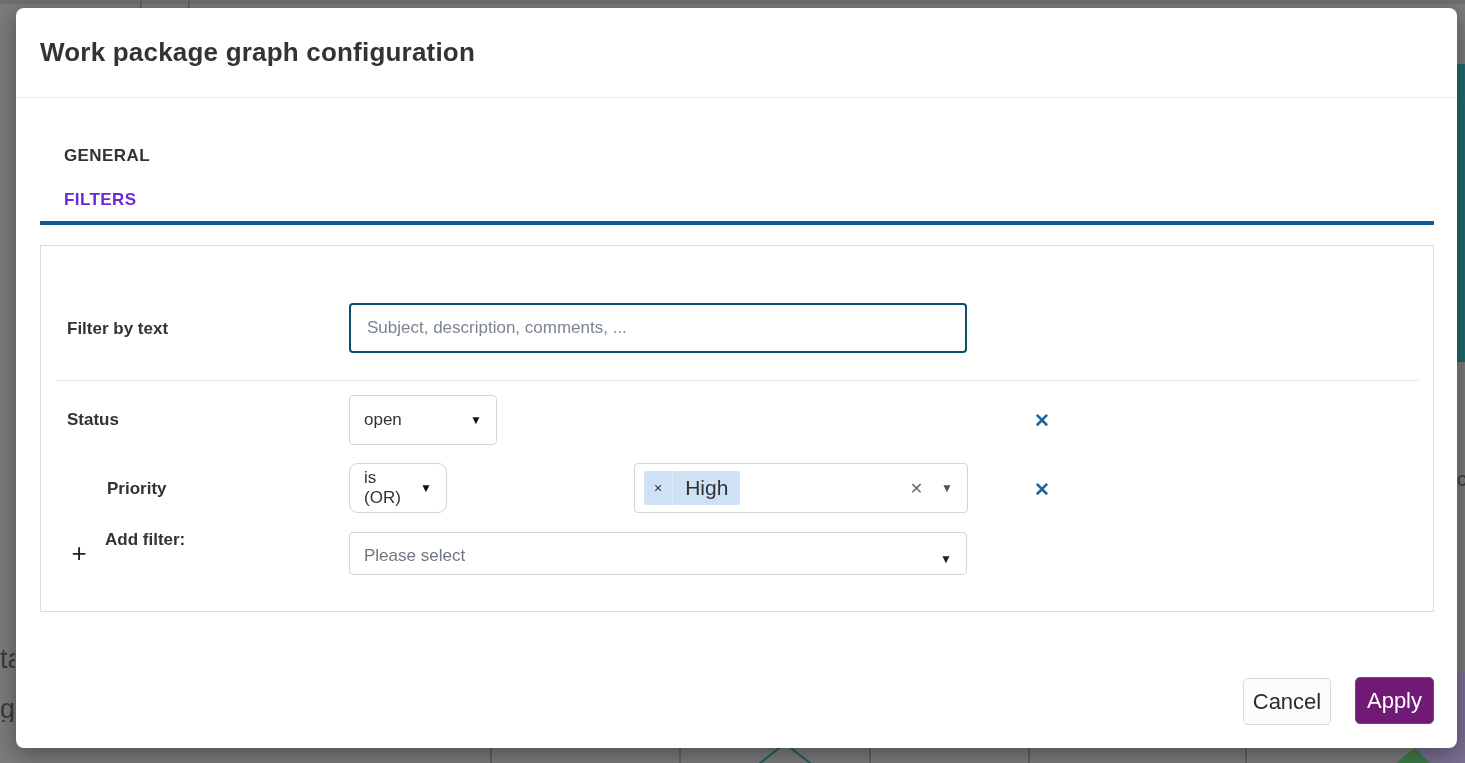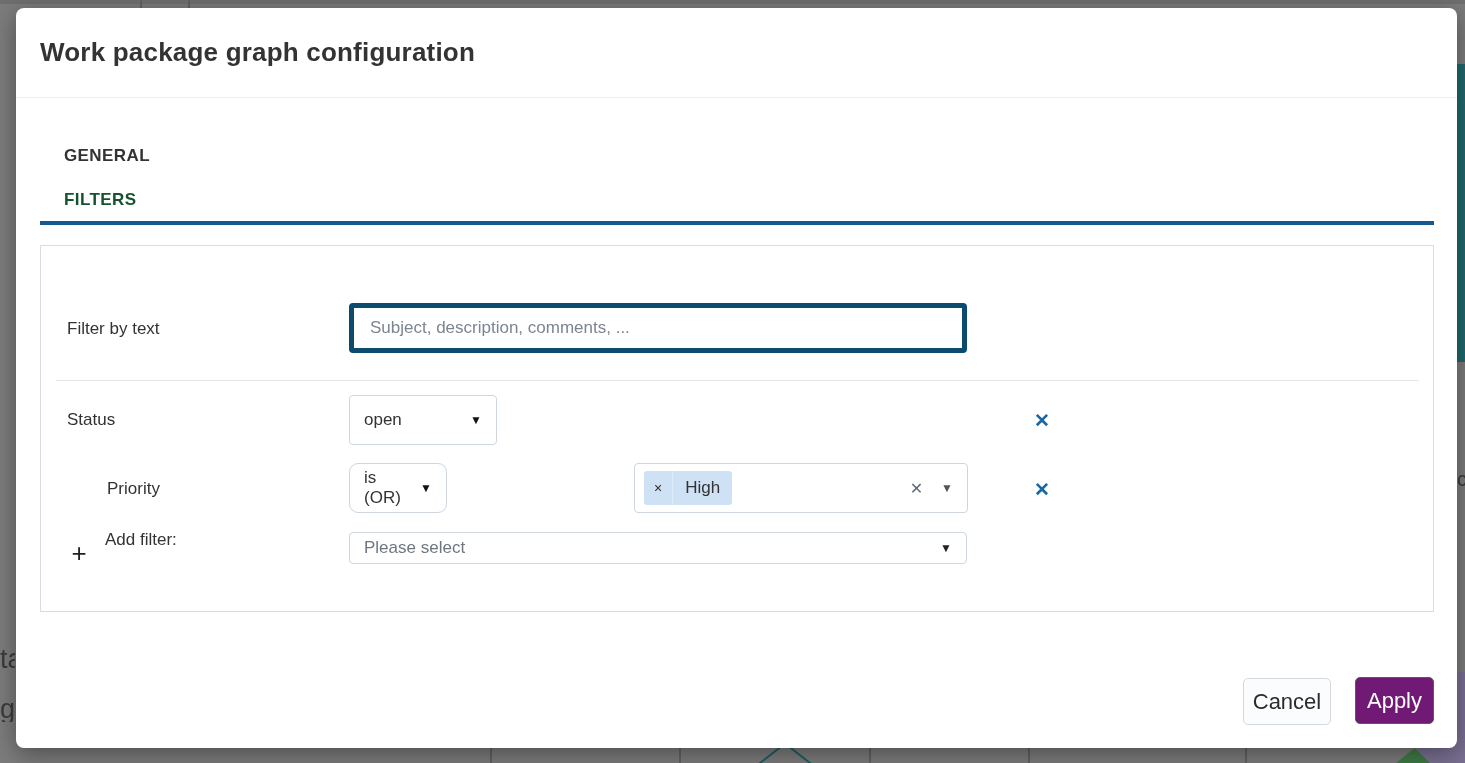--- a/index.html
+++ b/index.html
@@ -51,67 +51,67 @@
   .tabs {
     display:flex; margin:37px 23px 0 24px;
     border-bottom:1px solid #e1e1e1;
     flex-direction:column;
   }
   .tab {
     padding:11px 24px 11px; font-size:17px; font-weight:700;
     letter-spacing:.4px; color:#333; cursor:pointer;
     border-bottom:4px solid transparent; margin-bottom:-2px;
   }
-  .tab.active { color:#14532d; border-bottom-color:#14598f; }
+  .tab.active { color:#6d28d9; border-bottom-color:#14598f; }
 
   .filter-panel {
     position:absolute; left:24px; top:237px; width:1394px; height:367px;
     border:1px solid #d7dde2; background:#fff;
   }
   .row-label {
-    position:absolute; left:26px; font-size:17px; font-weight:400; color:#333;
+    position:absolute; left:26px; font-size:17px; font-weight:700; color:#333;
   }
   .text-input {
     position:absolute; left:308px; top:57px; width:618px; height:50px;
-    border:5px solid #0c4a6e; border-radius:4px; padding:0 16px;
+    border:2px solid #0c4a6e; border-radius:4px; padding:0 16px;
     font-size:17px; font-family:"Liberation Sans",sans-serif; color:#333;
     outline:none;
   }
   .text-input::placeholder { color:#7d8590; }
   .panel-divider {
     position:absolute; left:15px; right:14px; top:134px;
     border-top:1px solid #e2e5e9;
   }
 
   .select-box {
     position:absolute; height:50px; background:#fff;
     border:1px solid #cfd6dd; border-radius:4px;
     display:flex; align-items:center; font-size:17px; color:#333;
     padding:8px 14px; cursor:pointer;
   }
   .select-box .caret { margin-left:auto; font-size:12px; color:#111; padding-left:14px; }
   .sel-status { left:308px; top:149px; width:148px; }
   .sel-operator { left:308px; top:217px; width:98px;border-radius:9px; }
-  .sel-addfilter { left:308px; top:286px; width:618px; height:32px; color:#6e7781; }
+  .sel-addfilter { left:308px; top:286px; width:618px; height:43px; color:#6e7781;align-items:flex-end; }
   .sel-addfilter .caret { color:#222; }
 
   .multiselect {
     position:absolute; left:593px; top:217px; width:334px; height:50px;
     background:#fff; border:1px solid #cfd6dd; border-radius:4px;
     display:flex; align-items:center; padding:0 14px 0 9px;
   }
   .chip {
     display:flex; align-items:stretch; background:#cfe1f5; border-radius:3px;
     height:34px; overflow:hidden;
   }
   .chip-x {
     display:flex; align-items:center; padding:0 10px; font-size:14px; color:#2b2b2b;
     border-right:1px solid #e0ebf8; cursor:pointer;
   }
-  .chip-text { display:flex; align-items:center; padding:0 12px; font-size:17px; color:#333; }
+  .chip-text { display:flex; align-items:center; padding:0 12px; font-size:21px; color:#333; }
   .ms-spacer { flex:1; }
   .ms-clear { color:#5f6a75; font-size:16px; cursor:pointer; padding:0 4px; }
   .ms-caret { color:#555; font-size:12px; margin-left:14px; cursor:pointer; }
 
   .remove-x {
     position:absolute; left:988px; width:26px; height:26px;
     color:#1a67a3; font-size:19px; font-weight:700;
     display:flex; align-items:center; justify-content:center; cursor:pointer;
   }
   .remove-status { top:161px; }

